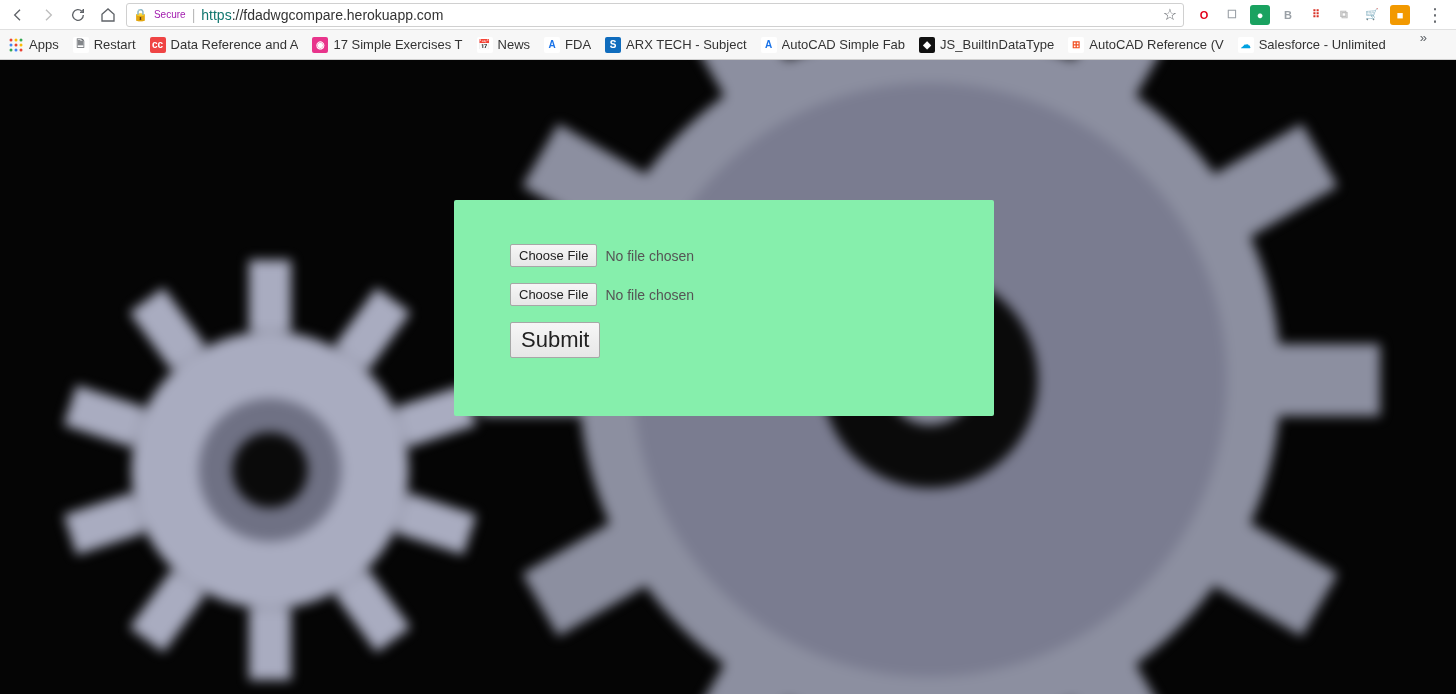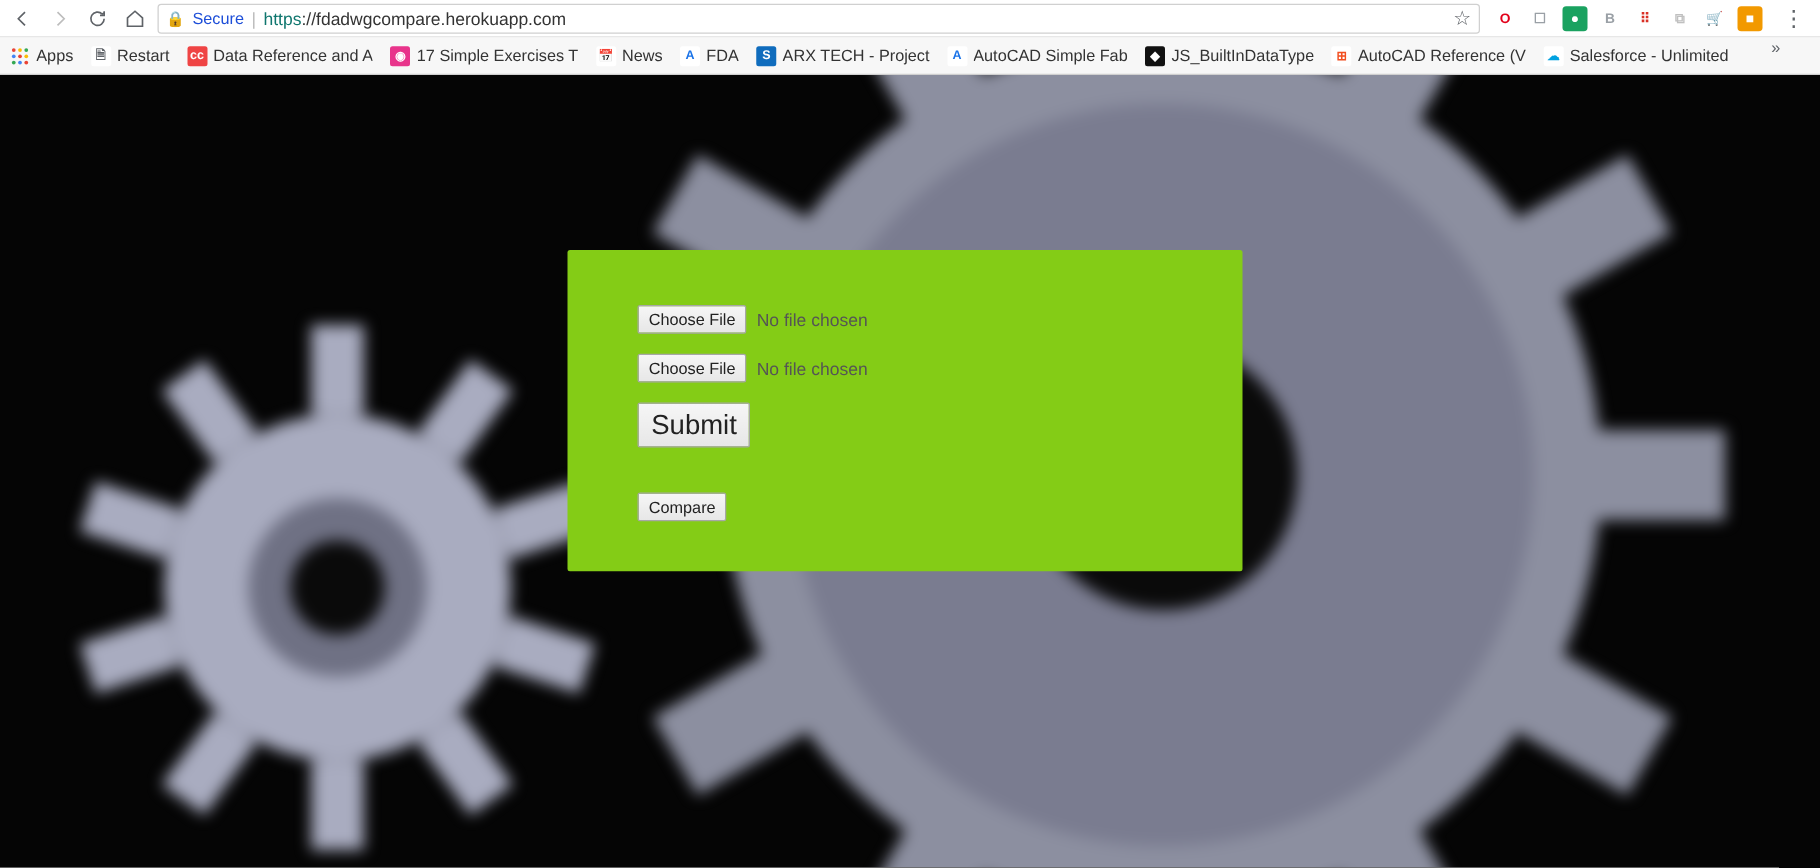--- a/index.html
+++ b/index.html
@@ -40,21 +40,21 @@
     border-radius: 3px;
     display: flex;
     align-items: center;
     padding: 0 6px;
     gap: 6px;
     font-size: 14px;
     color: #333;
     background: #fff;
   }
   .lock-icon { color: #0b8043; font-size: 12px; }
-  .secure-label { color: #1d4ed8; font-size: 13px; }
+  .secure-label { color: #a21caf; font-size: 10px; }
   .addr-sep { color: #bbb; }
   .url-secure { color: #0f766e; }
   .url-rest { color: #333; }
   .star-icon { margin-left: auto; color: #5f6368; font-size: 16px; }
   .ext-icons { display: flex; align-items: center; gap: 8px; padding: 0 4px; }
   .ext-icon {
     width: 20px; height: 20px;
     display: flex; align-items: center; justify-content: center;
     border-radius: 3px; font-size: 11px; font-weight: bold; color: #fff;
   }
@@ -109,21 +109,21 @@
     top: 200px; left: 60px;
   }
   .gear svg { width: 100%; height: 100%; }
 
   .form-card {
     position: absolute;
     top: 140px;
     left: 454px;
     width: 540px;
     padding: 44px 56px 40px 56px;
-    background: #84cc16;
+    background: #86efac;
     border-radius: 2px;
   }
   .form-row {
     display: flex;
     align-items: center;
     gap: 8px;
     margin-bottom: 16px;
   }
   .file-btn, .compare-btn {
     font-family: Arial, sans-serif;
@@ -141,21 +141,21 @@
   }
   .submit-btn {
     font-family: Arial, sans-serif;
     font-size: 22px;
     padding: 4px 10px;
     background: linear-gradient(#f6f6f6, #e7e7e7);
     border: 1px solid #a7a7a7;
     border-radius: 2px;
     color: #222;
     cursor: pointer;
-    margin-bottom: 36px;
+    margin-bottom: 18px;
   }
 </style>
 </head>
 <body>
 
 <div class="chrome-bar">
   <div class="nav-btn">
     <svg width="16" height="16" viewBox="0 0 24 24">
         <path d="M15 4l-8 8 8 8" stroke="#5f6368" stroke-width="2" fill="none"></path>
       </svg>
@@ -235,21 +235,21 @@
       <div class="bm-item">
         <span class="bm-favicon" style="background: rgb(255, 255, 255); color: rgb(66, 133, 244);">📅</span>
         <span class="bm-text">News</span>
       </div>
       <div class="bm-item">
         <span class="bm-favicon" style="background: rgb(255, 255, 255); color: rgb(26, 115, 232);">A</span>
         <span class="bm-text">FDA</span>
       </div>
       <div class="bm-item">
         <span class="bm-favicon" style="background: rgb(15, 108, 189); color: rgb(255, 255, 255);">S</span>
-        <span class="bm-text">ARX TECH - Project</span>
+        <span class="bm-text">ARX TECH - Subject</span>
       </div>
       <div class="bm-item">
         <span class="bm-favicon" style="background: rgb(255, 255, 255); color: rgb(26, 115, 232);">A</span>
         <span class="bm-text">AutoCAD Simple Fab</span>
       </div>
       <div class="bm-item">
         <span class="bm-favicon" style="background: rgb(17, 17, 17); color: rgb(255, 255, 255);">◆</span>
         <span class="bm-text">JS_BuiltInDataType</span>
       </div>
       <div class="bm-item">
@@ -323,17 +323,14 @@
   <div class="form-card">
     <div class="form-row">
       <button class="file-btn">Choose File</button>
       <span class="file-status">No file chosen</span>
     </div>
     <div class="form-row">
       <button class="file-btn">Choose File</button>
       <span class="file-status">No file chosen</span>
     </div>
     <button class="submit-btn">Submit</button>
-    <div>
-      <button class="compare-btn">Compare</button>
-    </div>
   </div>
 </div>
 
 </body></html>

